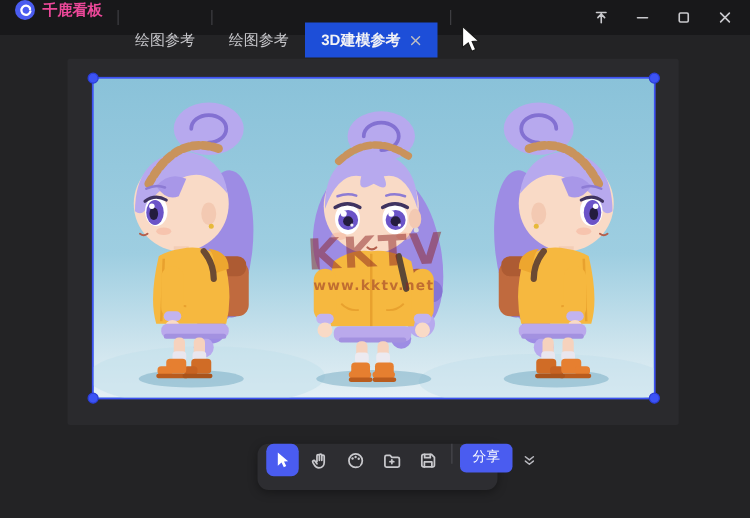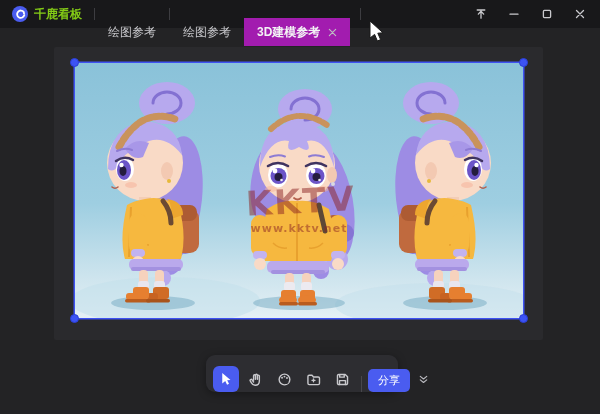--- a/index.html
+++ b/index.html
@@ -2,43 +2,43 @@
 <html><head>
 <meta charset="utf-8">
 <style>
   html,body{margin:0;padding:0;background:#202022;}
   .app{position:relative;width:600px;height:414px;overflow:hidden;background:#232325;
        font-family:"Liberation Sans",sans-serif;-webkit-font-smoothing:antialiased;}
 
   
   .tabbar{position:absolute;left:0;top:0;width:600px;height:28px;background:#18181a;
           display:flex;align-items:center;font-size:12px;color:#c7c7cb;z-index:5;}
-  .logo-item{display:flex;align-items:center;gap:6px;padding:0 12px;font-weight:bold;color:#84cc16;height:100%;}
+  .logo-item{display:flex;align-items:flex-start;gap:6px;padding:0 12px;font-weight:bold;color:#ec4899;height:100%;}
   .logo-badge{width:16px;height:16px;border-radius:50%;background:#4a5cf0;display:flex;align-items:center;justify-content:center;}
   .tab{display:flex;align-items:center;gap:8px;padding:0 13px;height:100%;cursor:default;white-space:nowrap;margin-top:36px;}
-  .tab.active{background:#a21caf;color:#f3f3f5;font-weight:bold;}
+  .tab.active{background:#1d4ed8;color:#f3f3f5;font-weight:bold;}
   .tab-close{display:flex;align-items:center;color:#bdbdc2;}
   .tb-divider{width:1px;height:12px;background:#3d3d41;}
   .win-controls{margin-left:auto;display:flex;align-items:center;height:100%;padding-right:4px;}
   .win-btn{width:33px;height:28px;display:flex;align-items:center;justify-content:center;color:#cfcfd3;}
   .win-btn svg{display:block;}
 
   
   .canvas-panel{position:absolute;left:54px;top:47px;width:489px;height:293px;background:#2a2a2d;border-radius:2px;}
   .artboard{position:absolute;left:75px;top:63px;width:448px;height:255px;
             box-shadow:0 0 0 1.5px #3e52f2;background:#8fc6db;}
   .artboard svg{display:block;width:448px;height:255px;}
   .handle{position:absolute;width:9px;height:9px;border-radius:50%;background:#3c53f4;
           border:1px solid #2b3ed8;box-sizing:border-box;z-index:6;}
   .h-tl{left:-5px;top:-5px;} .h-tr{right:-5px;top:-5px;}
   .h-bl{left:-5px;bottom:-5px;} .h-br{right:-5px;bottom:-5px;}
 
   
   .toolbar{position:absolute;left:206px;top:355px;width:192px;height:37px;background:#2d2d31;
-           border-radius:9px;display:flex;align-items:flex-end;padding:0 7px;gap:3px;
+           border-radius:9px;display:flex;align-items:flex-start;padding:0 7px;gap:3px;
            box-shadow:0 2px 8px rgba(0,0,0,.35);z-index:5;box-sizing:border-box;}
   .tool{width:26px;height:26px;border-radius:6px;display:flex;align-items:center;justify-content:center;flex:0 0 auto;}
   .tool.active{background:#4a5cf0;}
   .tool svg{display:block;}
   .tool-divider{width:1px;height:16px;background:#47474c;margin:0 3px;flex:0 0 auto;}
   .share-btn{background:#4a5cf0;color:#fff;font-size:11px;line-height:1;padding:6px 10px;
              border-radius:5px;flex:0 0 auto;white-space:nowrap;}
   .chev-btn{width:20px;height:26px;display:flex;align-items:center;justify-content:center;color:#b9b9bf;flex:0 0 auto;}
 
   .cursor{position:absolute;left:368px;top:20px;z-index:9;}

